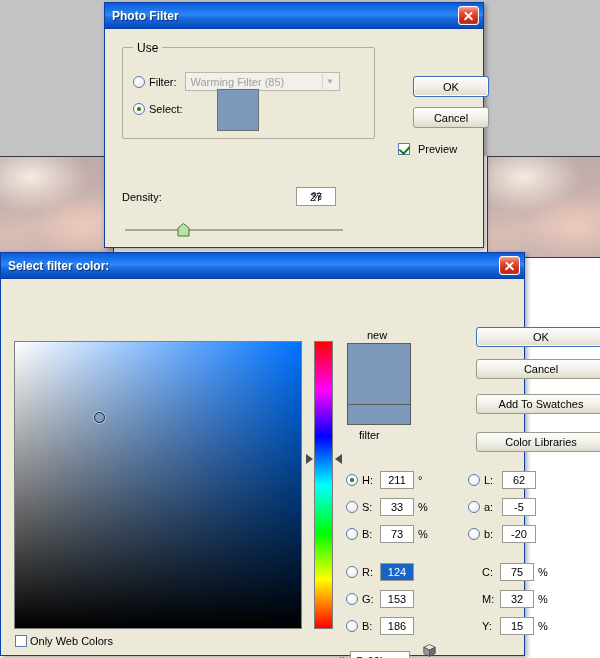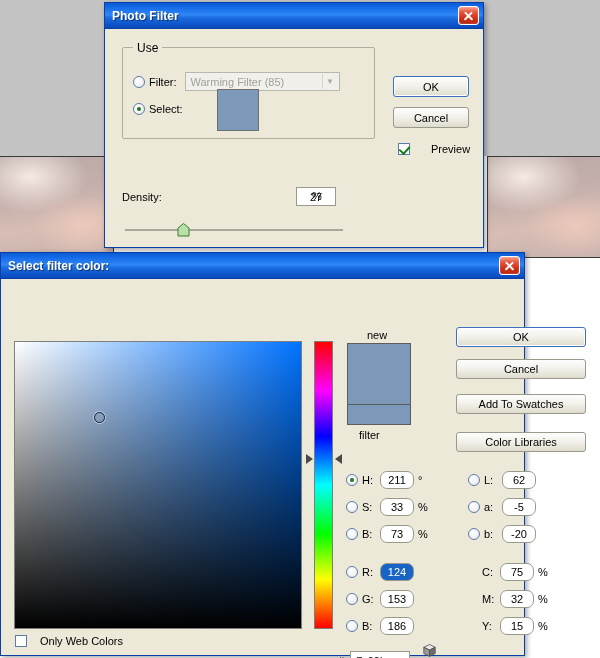--- a/index.html
+++ b/index.html
@@ -66,21 +66,21 @@
   .win-body { position: relative; background: #ece9d8; }
 
   
   .xp-btn {
     background: linear-gradient(180deg,#fdfdfd 0%, #f3f2ec 45%, #e4e1d4 88%, #dedace 100%);
     border: 1px solid #9a9a8c;
     border-radius: 3px;
     font-size: 11px; color: #000;
     text-align: center;
     cursor: pointer;
-    display: flex; align-items: center; justify-content: center;
+    display: flex; align-items: center; justify-content: center; margin-left: 20px;
   }
   .xp-btn.default { border: 1px solid #3c6fbe; box-shadow: inset 0 0 0 1px #ffffff; }
 
   .radio {
     width: 12px; height: 12px; border-radius: 50%;
     border: 1px solid #5a7ca8;
     background: radial-gradient(circle at 35% 30%, #ffffff 0%, #f2f2f2 60%, #dcdcdc 100%);
     display: inline-block; position: relative; flex: none; cursor: pointer;
   }
   .radio.on::after {
@@ -134,21 +134,21 @@
   }
   .row-color { position: absolute; left: 10px; top: 55px; display: flex; align-items: center; gap: 4px; }
   .color-chip {
     width: 42px; height: 42px; margin-left: 4px;
     background: #7c99ba; border: 1px solid #6f6f6f;
     position: absolute; left: 80px; top: -14px; cursor: pointer;
   }
 
   .btn-ok-pf     { position: absolute; left: 288px; top: 47px;  width: 76px; height: 21px; }
   .btn-cancel-pf { position: absolute; left: 288px; top: 78px;  width: 76px; height: 21px; }
-  .preview-row   { position: absolute; left: 293px; top: 114px; display: flex; align-items: center; gap: 21px; }
+  .preview-row   { position: absolute; left: 293px; top: 114px; display: flex; align-items: center; gap: 8px; }
 
   .density-row   { position: absolute; left: 17px; top: 162px; display: flex; align-items: center; }
   .density-field { position: absolute; left: 160px; top: 158px; width: 40px; height: 19px; margin-left: 31px; }
   .density-pct   { position: absolute; left: 207px; top: 161px; }
   .slider-track  { position: absolute; left: 20px; top: 200px; width: 218px; height: 2px; background: #a9a69a; }
   .slider-thumb  { position: absolute; left: 67px; top: 194px; width: 13px; height: 14px; cursor: pointer; }
   .preserve-row  { position: absolute; left: 19px; top: 224px; display: flex; align-items: center; gap: 4px; }
 
   
   #color-picker { left: 0px; top: 252px; width: 525px; height: 404px; }
@@ -197,27 +197,27 @@
     position: absolute; left: 422px; top: 365px; width: 13px; height: 13px;
   }
 
   .btn-ok-cp   { position: absolute; left: 455px; top: 48px;  width: 130px; height: 20px; }
   .btn-can-cp  { position: absolute; left: 455px; top: 80px;  width: 130px; height: 20px; }
   .btn-swa-cp  { position: absolute; left: 455px; top: 115px; width: 130px; height: 20px; }
   .btn-lib-cp  { position: absolute; left: 455px; top: 153px; width: 130px; height: 20px; }
 
   .num-row { position: absolute; display: flex; align-items: center; gap: 4px; }
   .num-row .lbl { width: 14px; }
-  .num-row .field { width: 34px; height: 18px; border-radius: 7px; }
+  .num-row .field { width: 34px; height: 18px; }
   .num-row .unit { color: #000; }
 
   .hsb-col { left: 345px; }
   .lab-col { left: 467px; }
 
-  .webcolors-row { position: absolute; left: 14px; top: 356px; display: flex; align-items: center; gap: 13px; }
+  .webcolors-row { position: absolute; left: 14px; top: 356px; display: flex; align-items: center; gap: 3px; }
   .hex-row { position: absolute; left: 337px; top: 372px; display: flex; align-items: center; gap: 6px; }
   .hex-row .field { width: 60px; height: 19px; justify-content: flex-start; padding-left: 5px; }
 
   
   .watermark {
     position: absolute; left: 468px; top: 614px;
     width: 128px; height: 42px;
     pointer-events: none; user-select: none;
   }
   .wm-ps {

